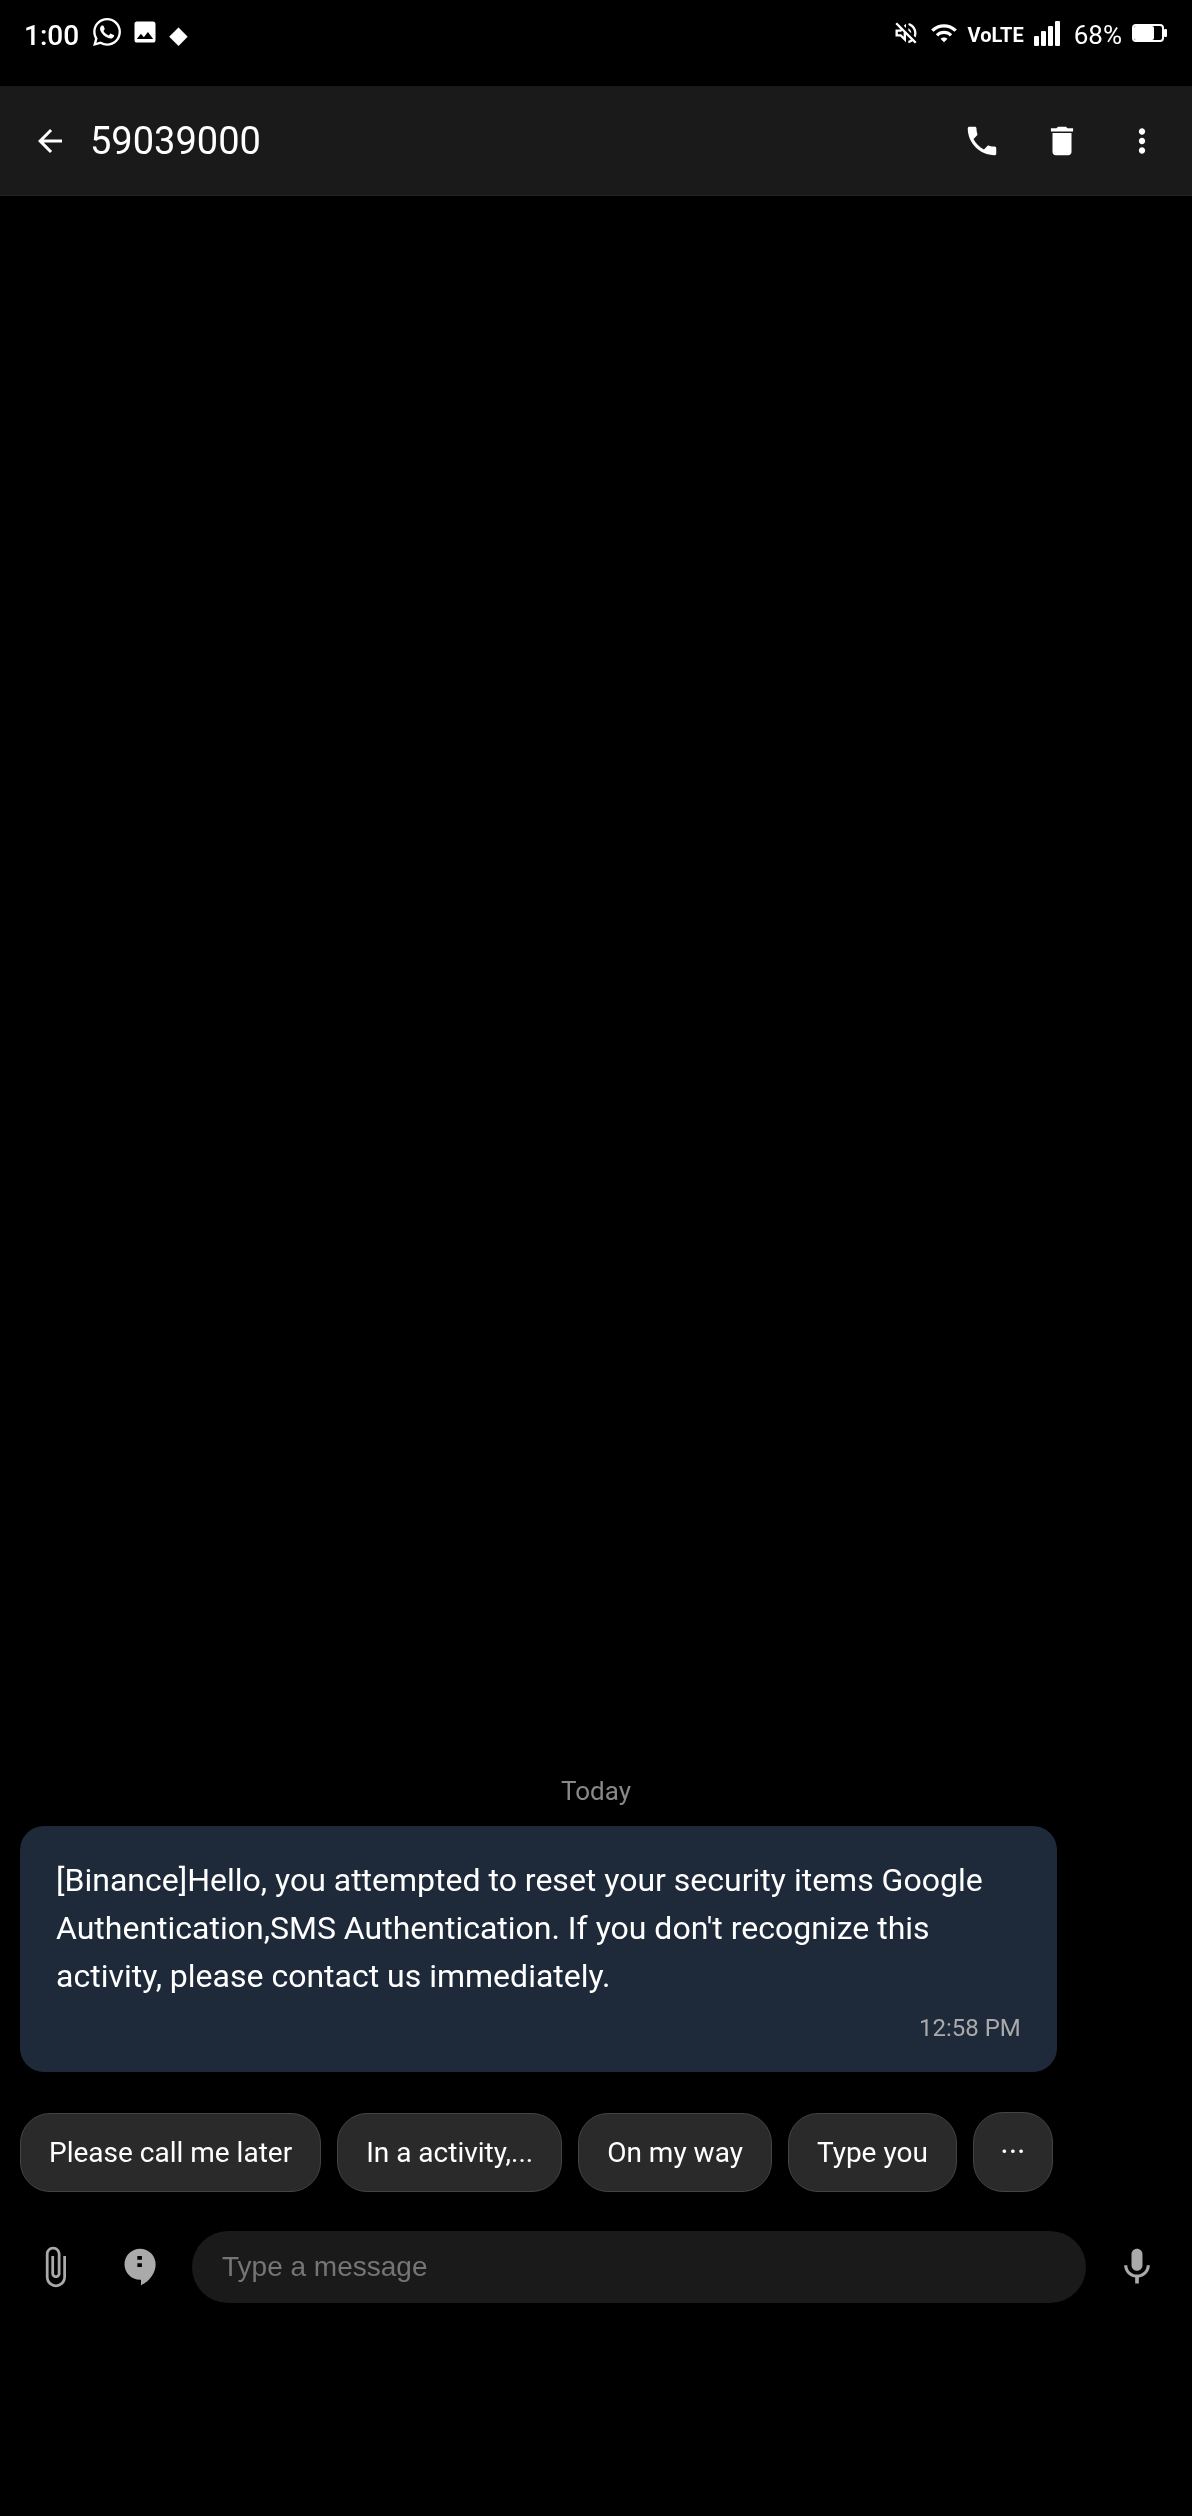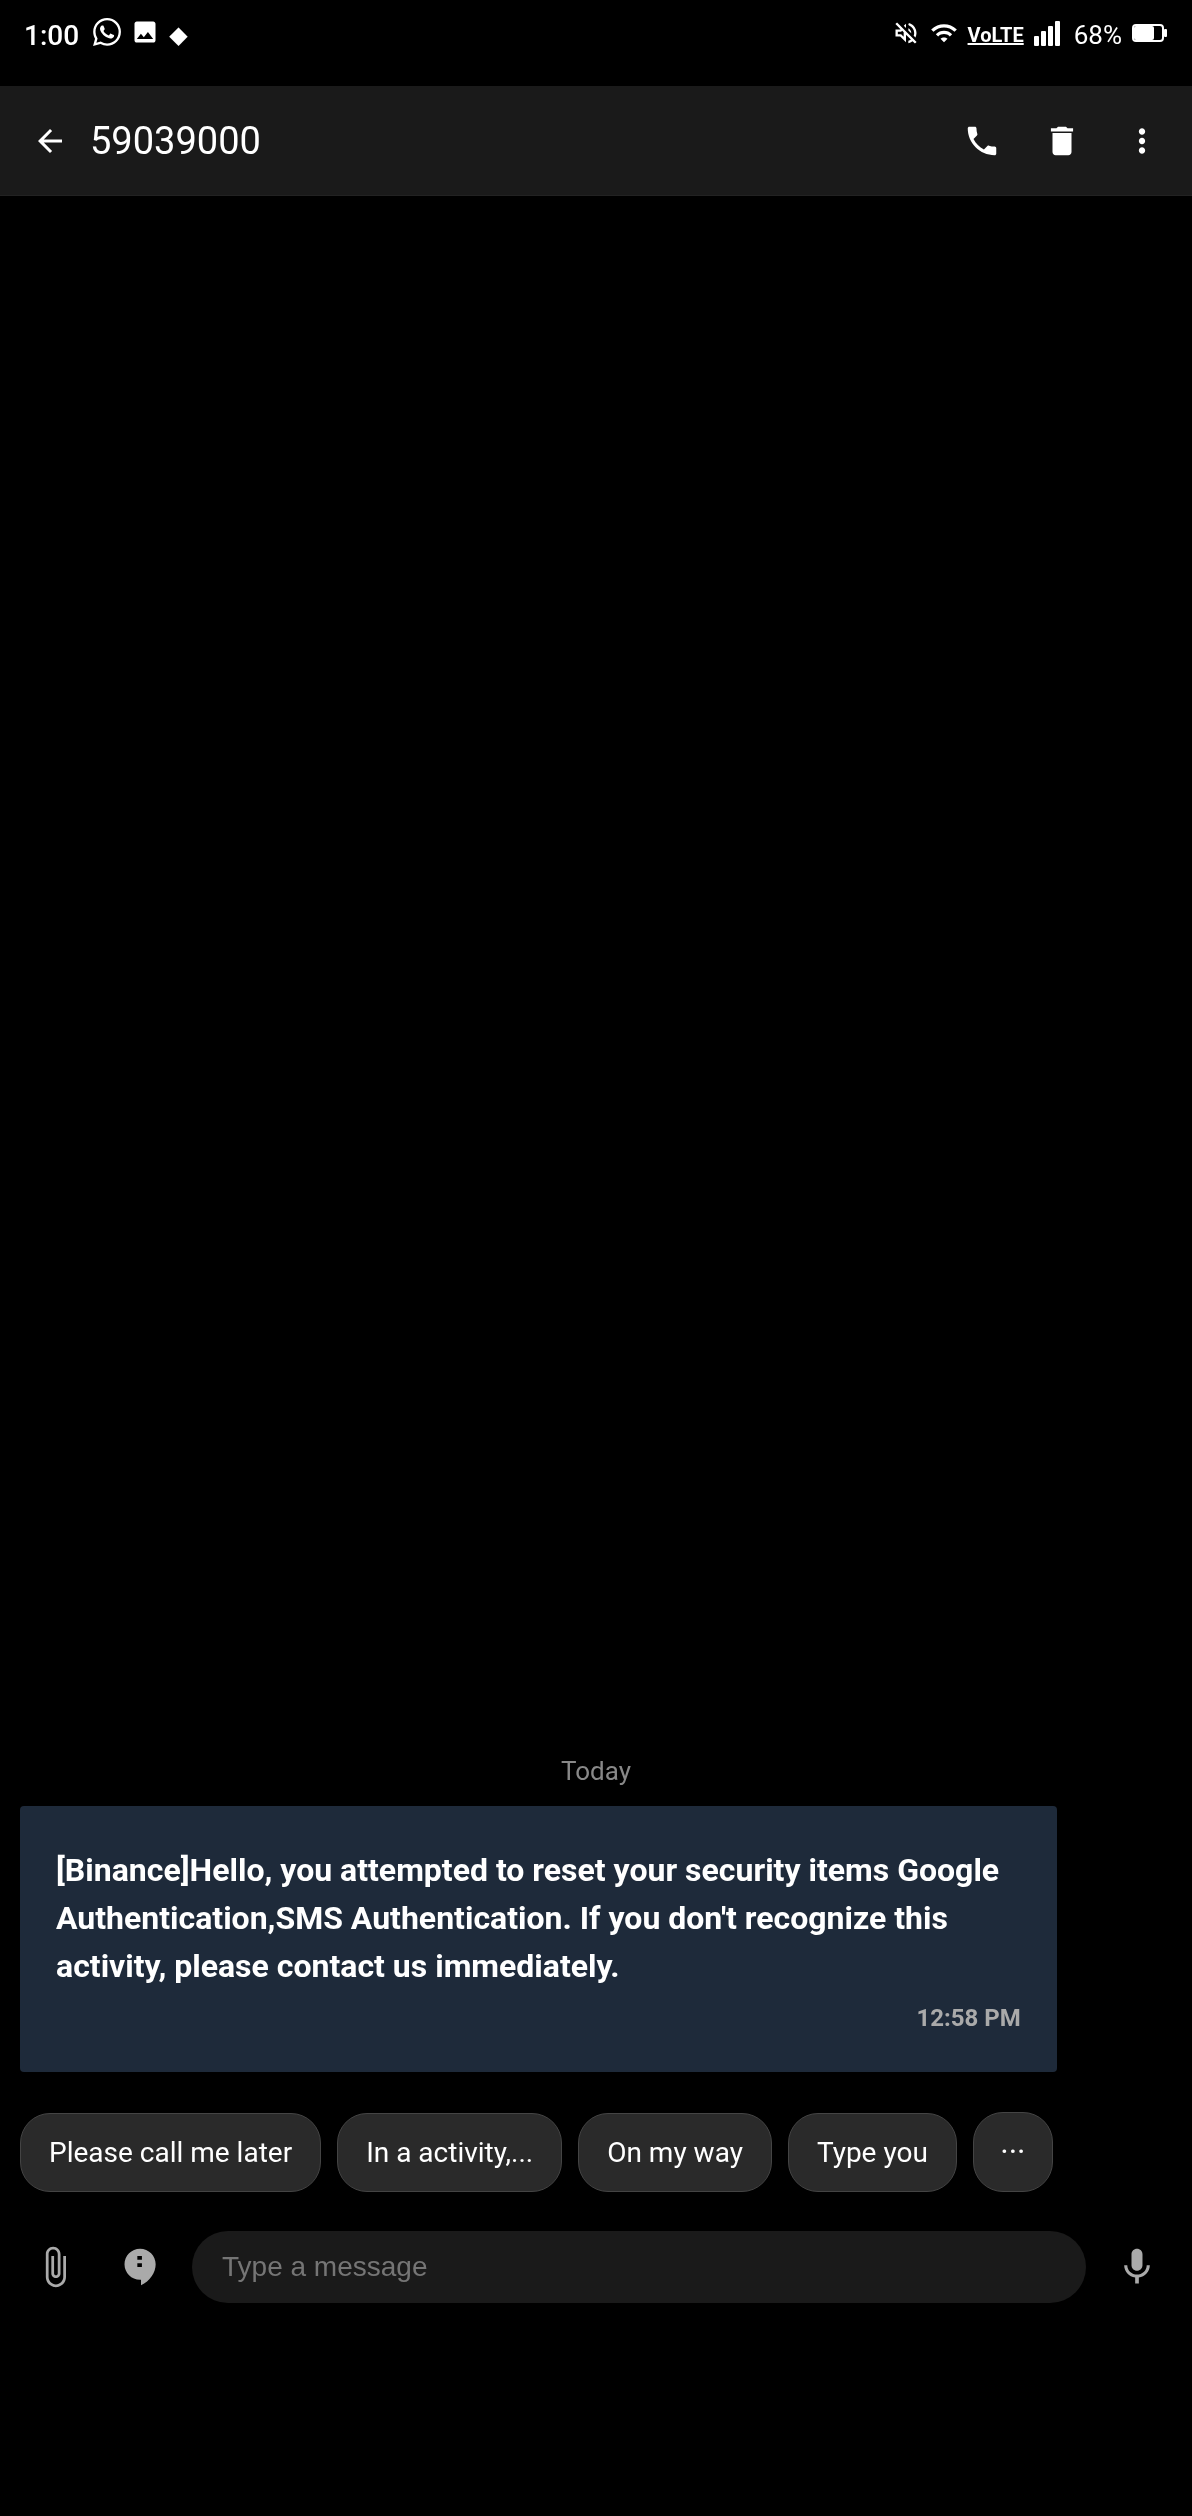--- a/index.html
+++ b/index.html
@@ -129,25 +129,24 @@
     .date-label {
       text-align: center;
       font-size: 26px;
       color: #888;
       margin-bottom: 20px;
     }
 
     
     .message-bubble {
       background: #1e2a3a;
-      border-radius: 4px;
-      padding: 40px 36px;
+      border-radius: 24px;
+      padding: 30px 36px;
       max-width: 90%;
       position: relative;
-      font-weight: bold;
     }
 
     .message-text {
       font-size: 32px;
       line-height: 1.5;
       color: #fff;
     }
 
     .message-time {
       text-align: right;
@@ -290,21 +289,21 @@
         <path d="M4.34 2.93L2.93 4.34 7.29 8.7 7 9H3v6h4l5 5v-6.59l4.18 4.18c-.65.49-1.38.88-2.18 1.11v2.06c1.34-.3 2.57-.92 3.61-1.75l2.05 2.05 1.41-1.41L4.34 2.93zM10 15.17L7.83 13H5v-2h2.83l.88-.88L10 11.41v3.76zM19 12c0 .82-.15 1.61-.41 2.34l1.53 1.53c.56-1.17.88-2.48.88-3.87 0-3.83-2.4-7.11-5.78-8.4-.59-.23-1.22.23-1.22.86v.19c0 .38.25.71.61.85C17.18 6.54 19 9.06 19 12zm-7-8l-1.88 1.88L12 7.76zm4.5 8c0-1.77-1.02-3.29-2.5-4.03v1.79l2.48 2.48c.01-.08.02-.16.02-.24z"></path>
       </svg>
     </span>
 
     <span>
       <svg width="28" height="28" viewBox="0 0 24 24" fill="white">
         <path d="M1 9l2 2c4.97-4.97 13.03-4.97 18 0l2-2C16.93 2.93 7.08 2.93 1 9zm8 8l3 3 3-3c-1.65-1.66-4.34-1.66-6 0zm-4-4l2 2c2.76-2.76 7.24-2.76 10 0l2-2C15.14 9.14 8.87 9.14 5 13z"></path>
       </svg>
     </span>
 
-    <span style="font-size:20px; font-weight:700; color:#fff;text-decoration:underline;">VoLTE</span>
+    <span style="font-size:20px; font-weight:700; color:#fff;">VoLTE</span>
 
     <span>
       <svg width="30" height="26" viewBox="0 0 30 26" fill="white">
         <rect x="0" y="16" width="5" height="10" rx="1"></rect>
         <rect x="7" y="11" width="5" height="15" rx="1"></rect>
         <rect x="14" y="6" width="5" height="20" rx="1"></rect>
         <rect x="21" y="1" width="5" height="25" rx="1"></rect>
       </svg>
     </span>
 

